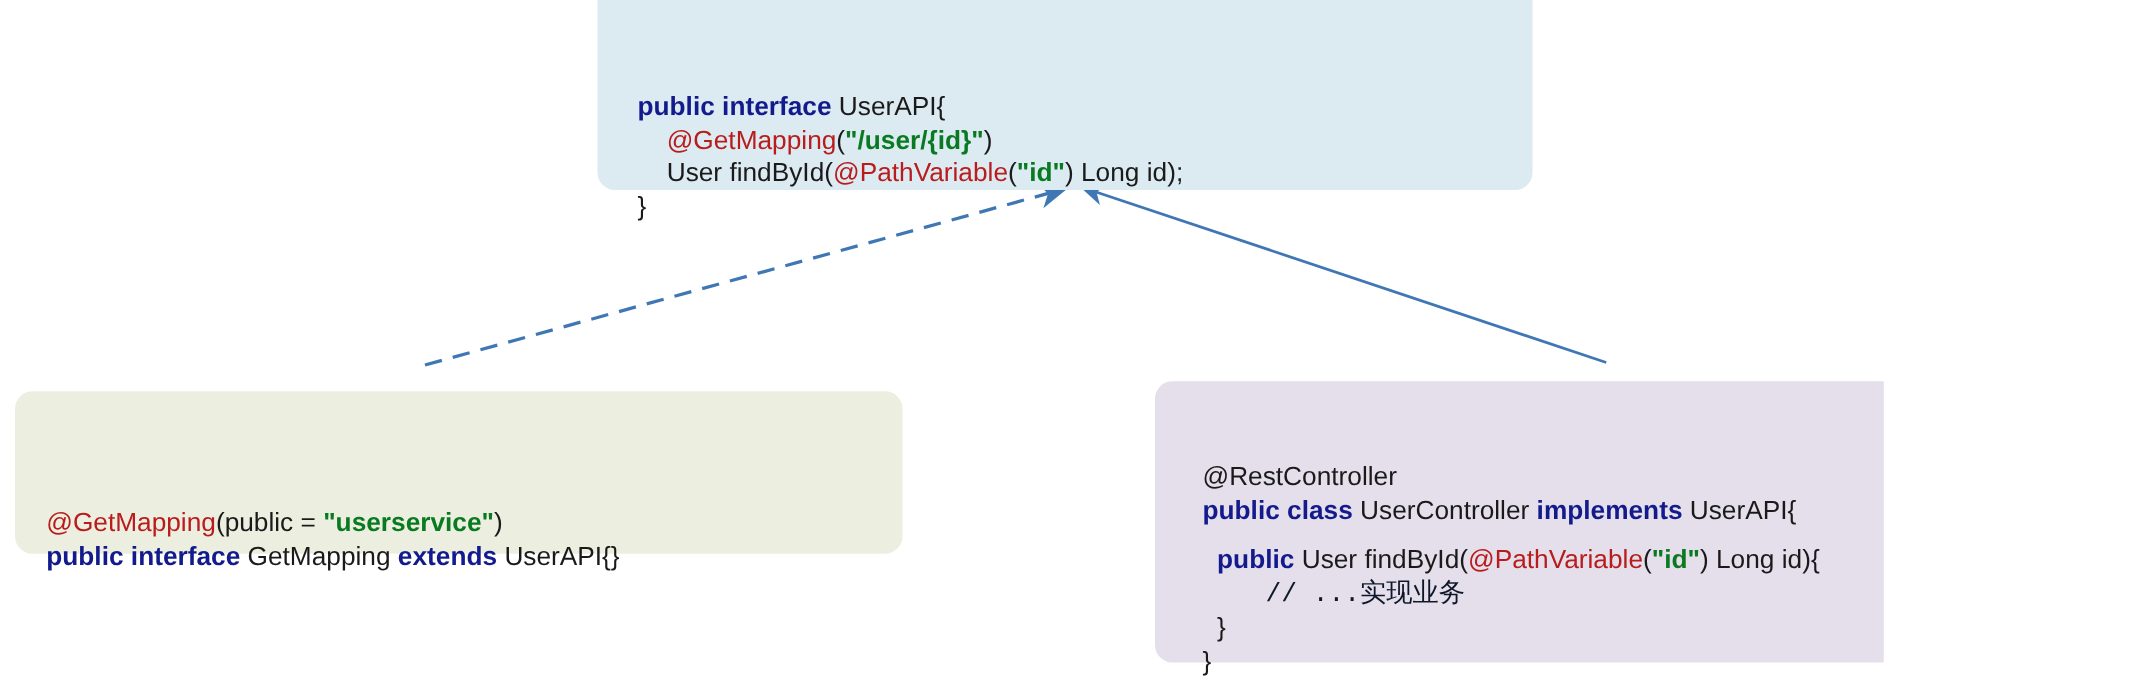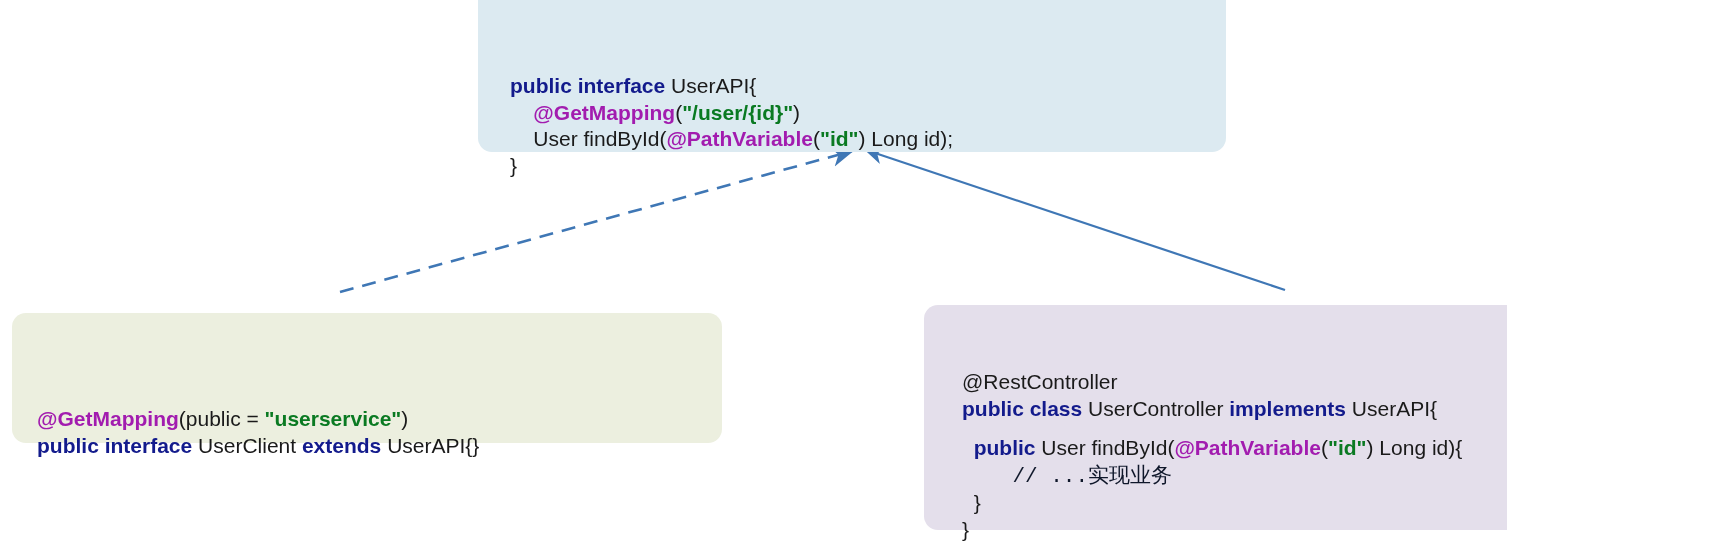--- a/index.html
+++ b/index.html
@@ -45,21 +45,21 @@
   }
   #box-usercontroller {
     left: 924px;
     top: 305px;
     width: 820px;
     height: 225px;
     background: #e4dfeb;
     padding: 11px 0 0 38px;
   }
   .kw      { color: #131b8c; font-weight: bold; }
-  .anno    { color: #a21caf; font-weight: bold; }
+  .anno    { color: #b91c1c; }
   .str     { color: #0a7a22; font-weight: bold; }
   .plain   { color: #1a1a1a; }
   .comment { color: #0f172a; font-family: Liberation Mono, monospace; }
 
   .arrows {
     position: absolute;
     left: 0; top: 0;
     width: 1719px;
     height: 559px;
     pointer-events: none;
@@ -84,20 +84,20 @@
     <line x1="340" y1="292" x2="852" y2="151" stroke="#3f77b5" stroke-width="2.6" stroke-dasharray="14 9" marker-end="url(#ah-dashed)"></line>
 
     <line x1="1285" y1="290" x2="866" y2="150" stroke="#3f77b5" stroke-width="2.2" marker-end="url(#ah-solid)"></line>
   </svg>
 
   <div class="code-box" id="box-userapi">
     <div><div><span class="kw">public interface </span><span class="plain">UserAPI{</span></div><div><span class="plain">    </span><span class="anno">@GetMapping</span><span class="plain">(</span><span class="str">"/user/{id}"</span><span class="plain">)</span></div><div><span class="plain">    User findById(</span><span class="anno">@PathVariable</span><span class="plain">(</span><span class="str">"id"</span><span class="plain">) Long id);</span></div><div><span class="plain">}</span></div></div>
   </div>
 
   <div class="code-box" id="box-userclient">
-    <div><div><span class="anno">@GetMapping</span><span class="plain">(public = </span><span class="str">"userservice"</span><span class="plain">)</span></div><div><span class="kw">public interface </span><span class="plain">UserClient </span><span class="kw">extends </span><span class="plain">UserAPI{}</span></div></div>
+    <div><div><span class="anno">@GetMapping</span><span class="plain">(public = </span><span class="str">"userservice"</span><span class="plain">)</span></div><div><span class="kw">public interface </span><span class="plain">GetMapping </span><span class="kw">extends </span><span class="plain">UserAPI{}</span></div></div>
   </div>
 
   <div class="code-box" id="box-usercontroller">
     <div><div><span class="plain">@RestController</span></div><div><span class="kw">public class </span><span class="plain">UserController </span><span class="kw">implements </span><span class="plain">UserAPI{</span></div><div class="blank-line" style="font-size: 13px; line-height: 13px;">&nbsp;</div><div><span class="plain">  </span><span class="kw">public </span><span class="plain">User findById(</span><span class="anno">@PathVariable</span><span class="plain">(</span><span class="str">"id"</span><span class="plain">) Long id){</span></div><div><span class="comment">    // ...实现业务</span></div><div><span class="plain">  }</span></div><div><span class="plain">}</span></div></div>
   </div>
 
 </div>
 
 </body></html>

